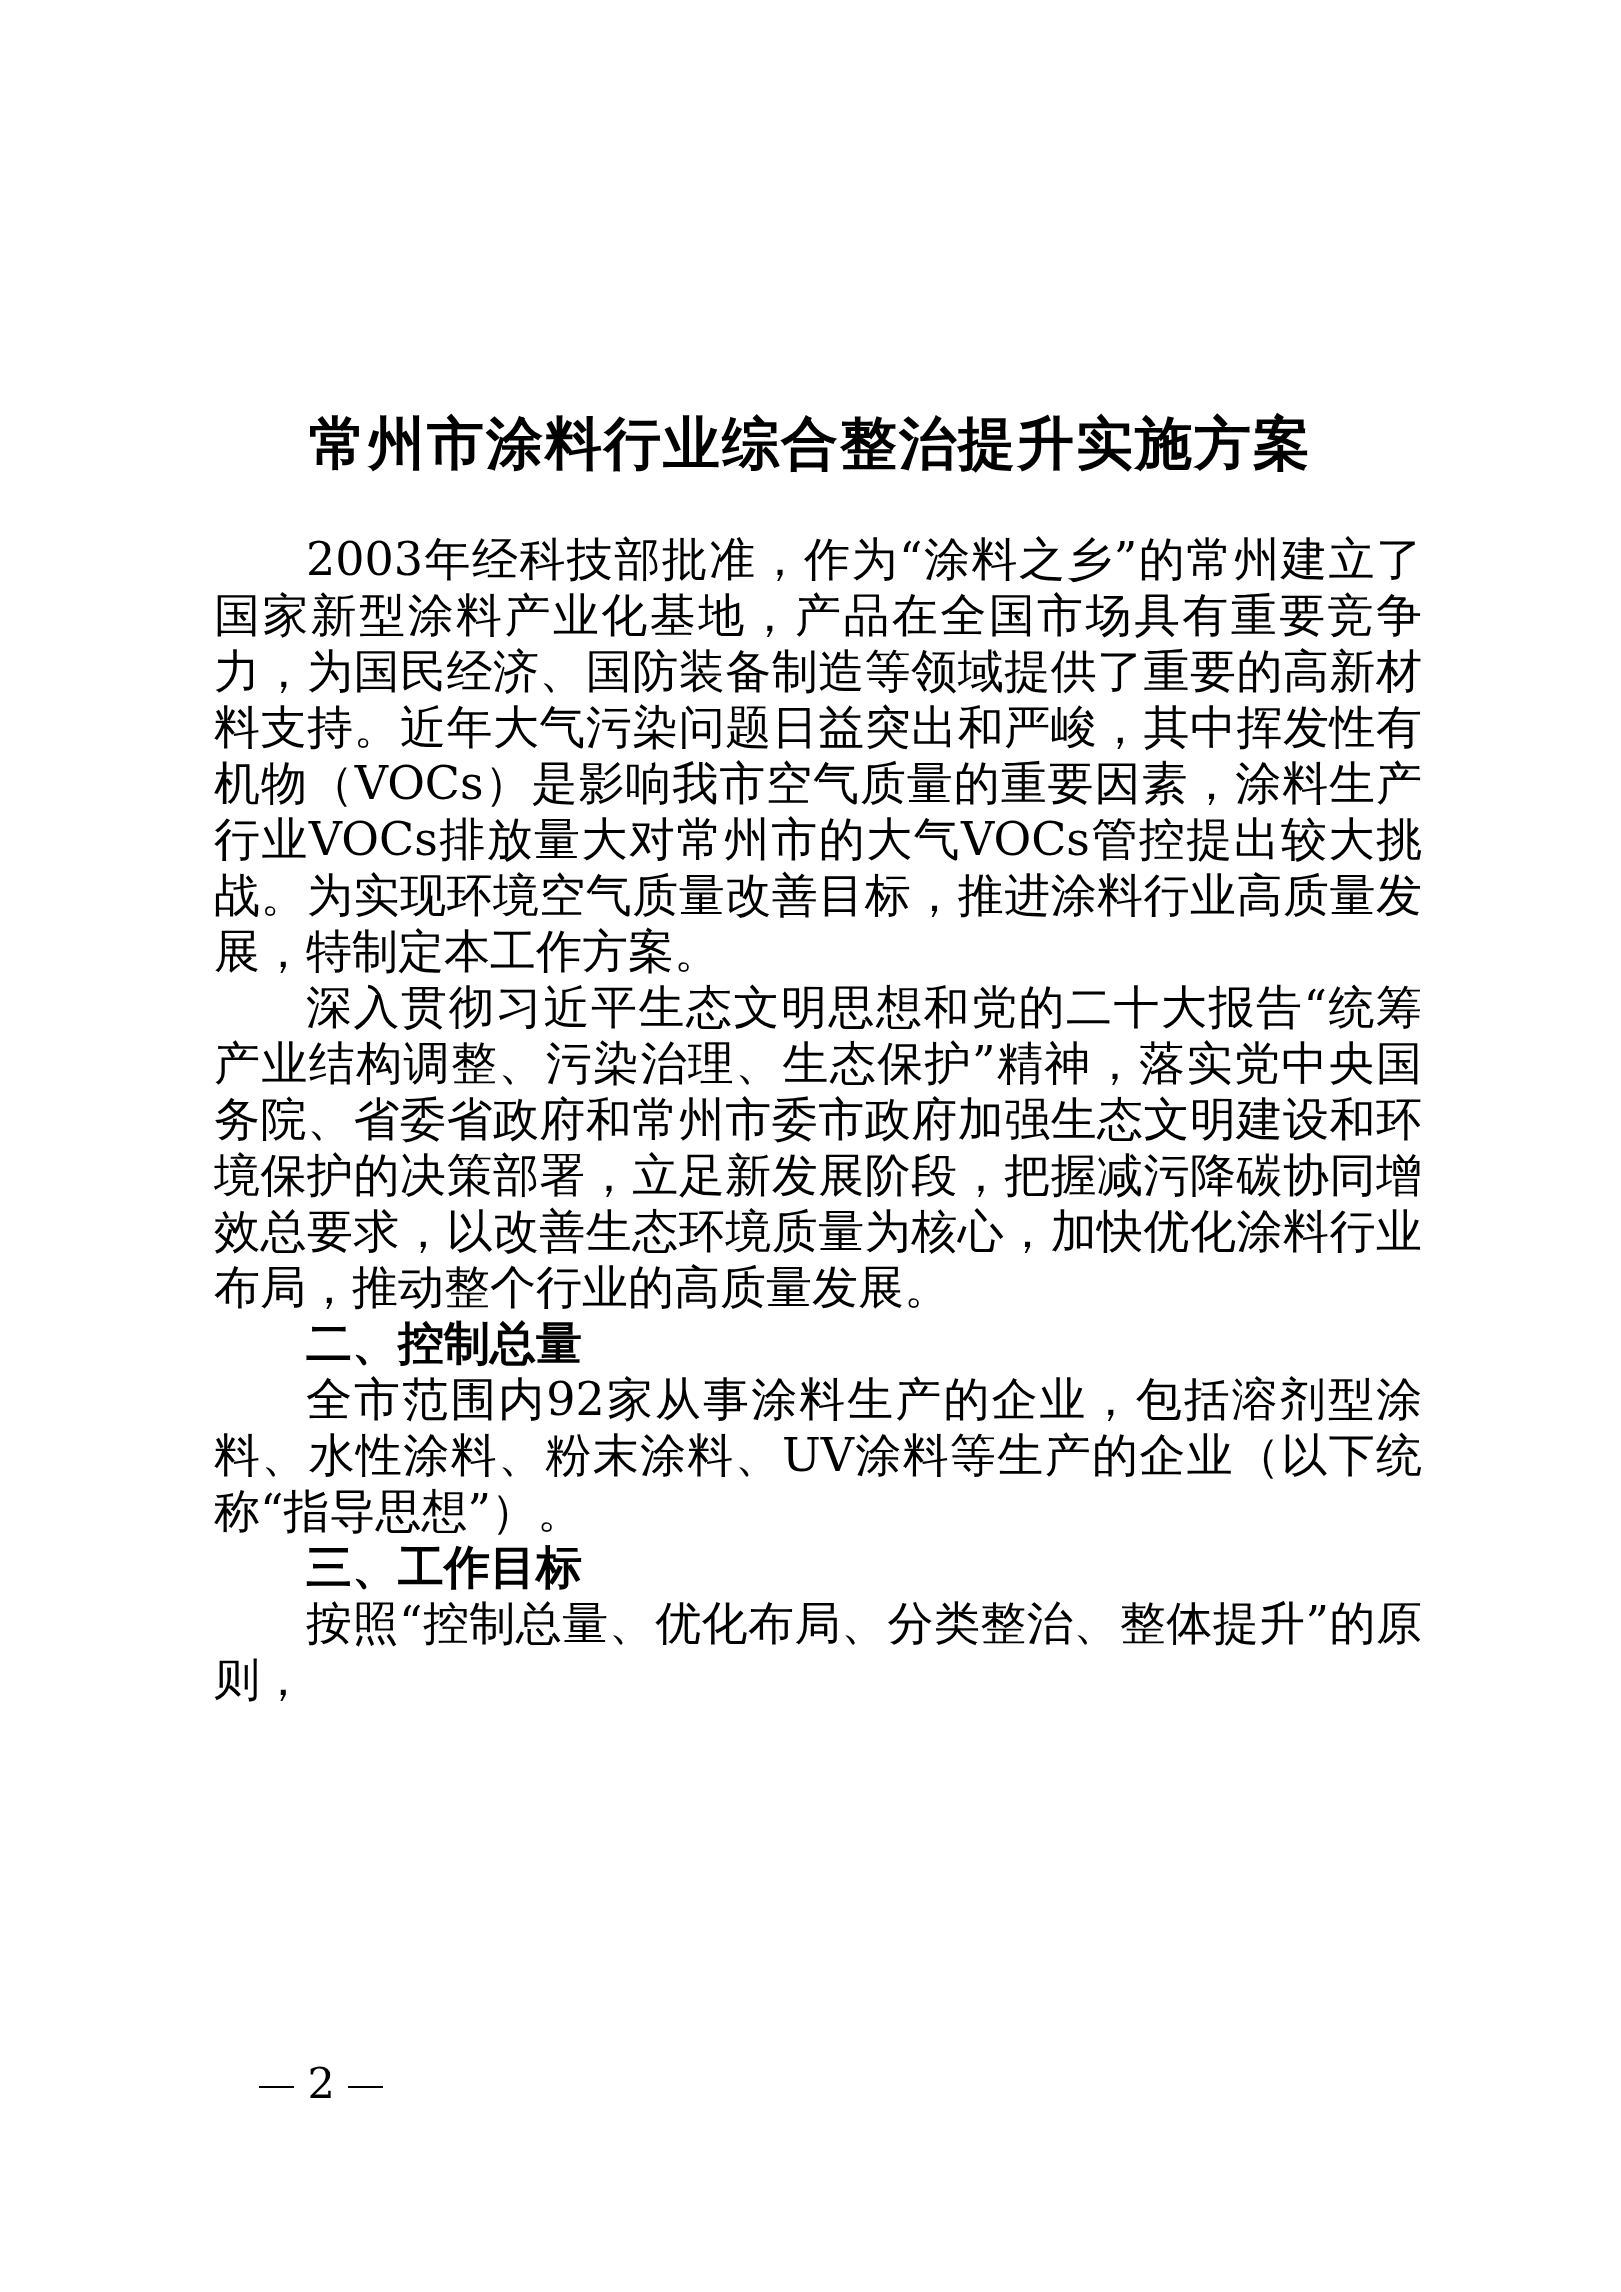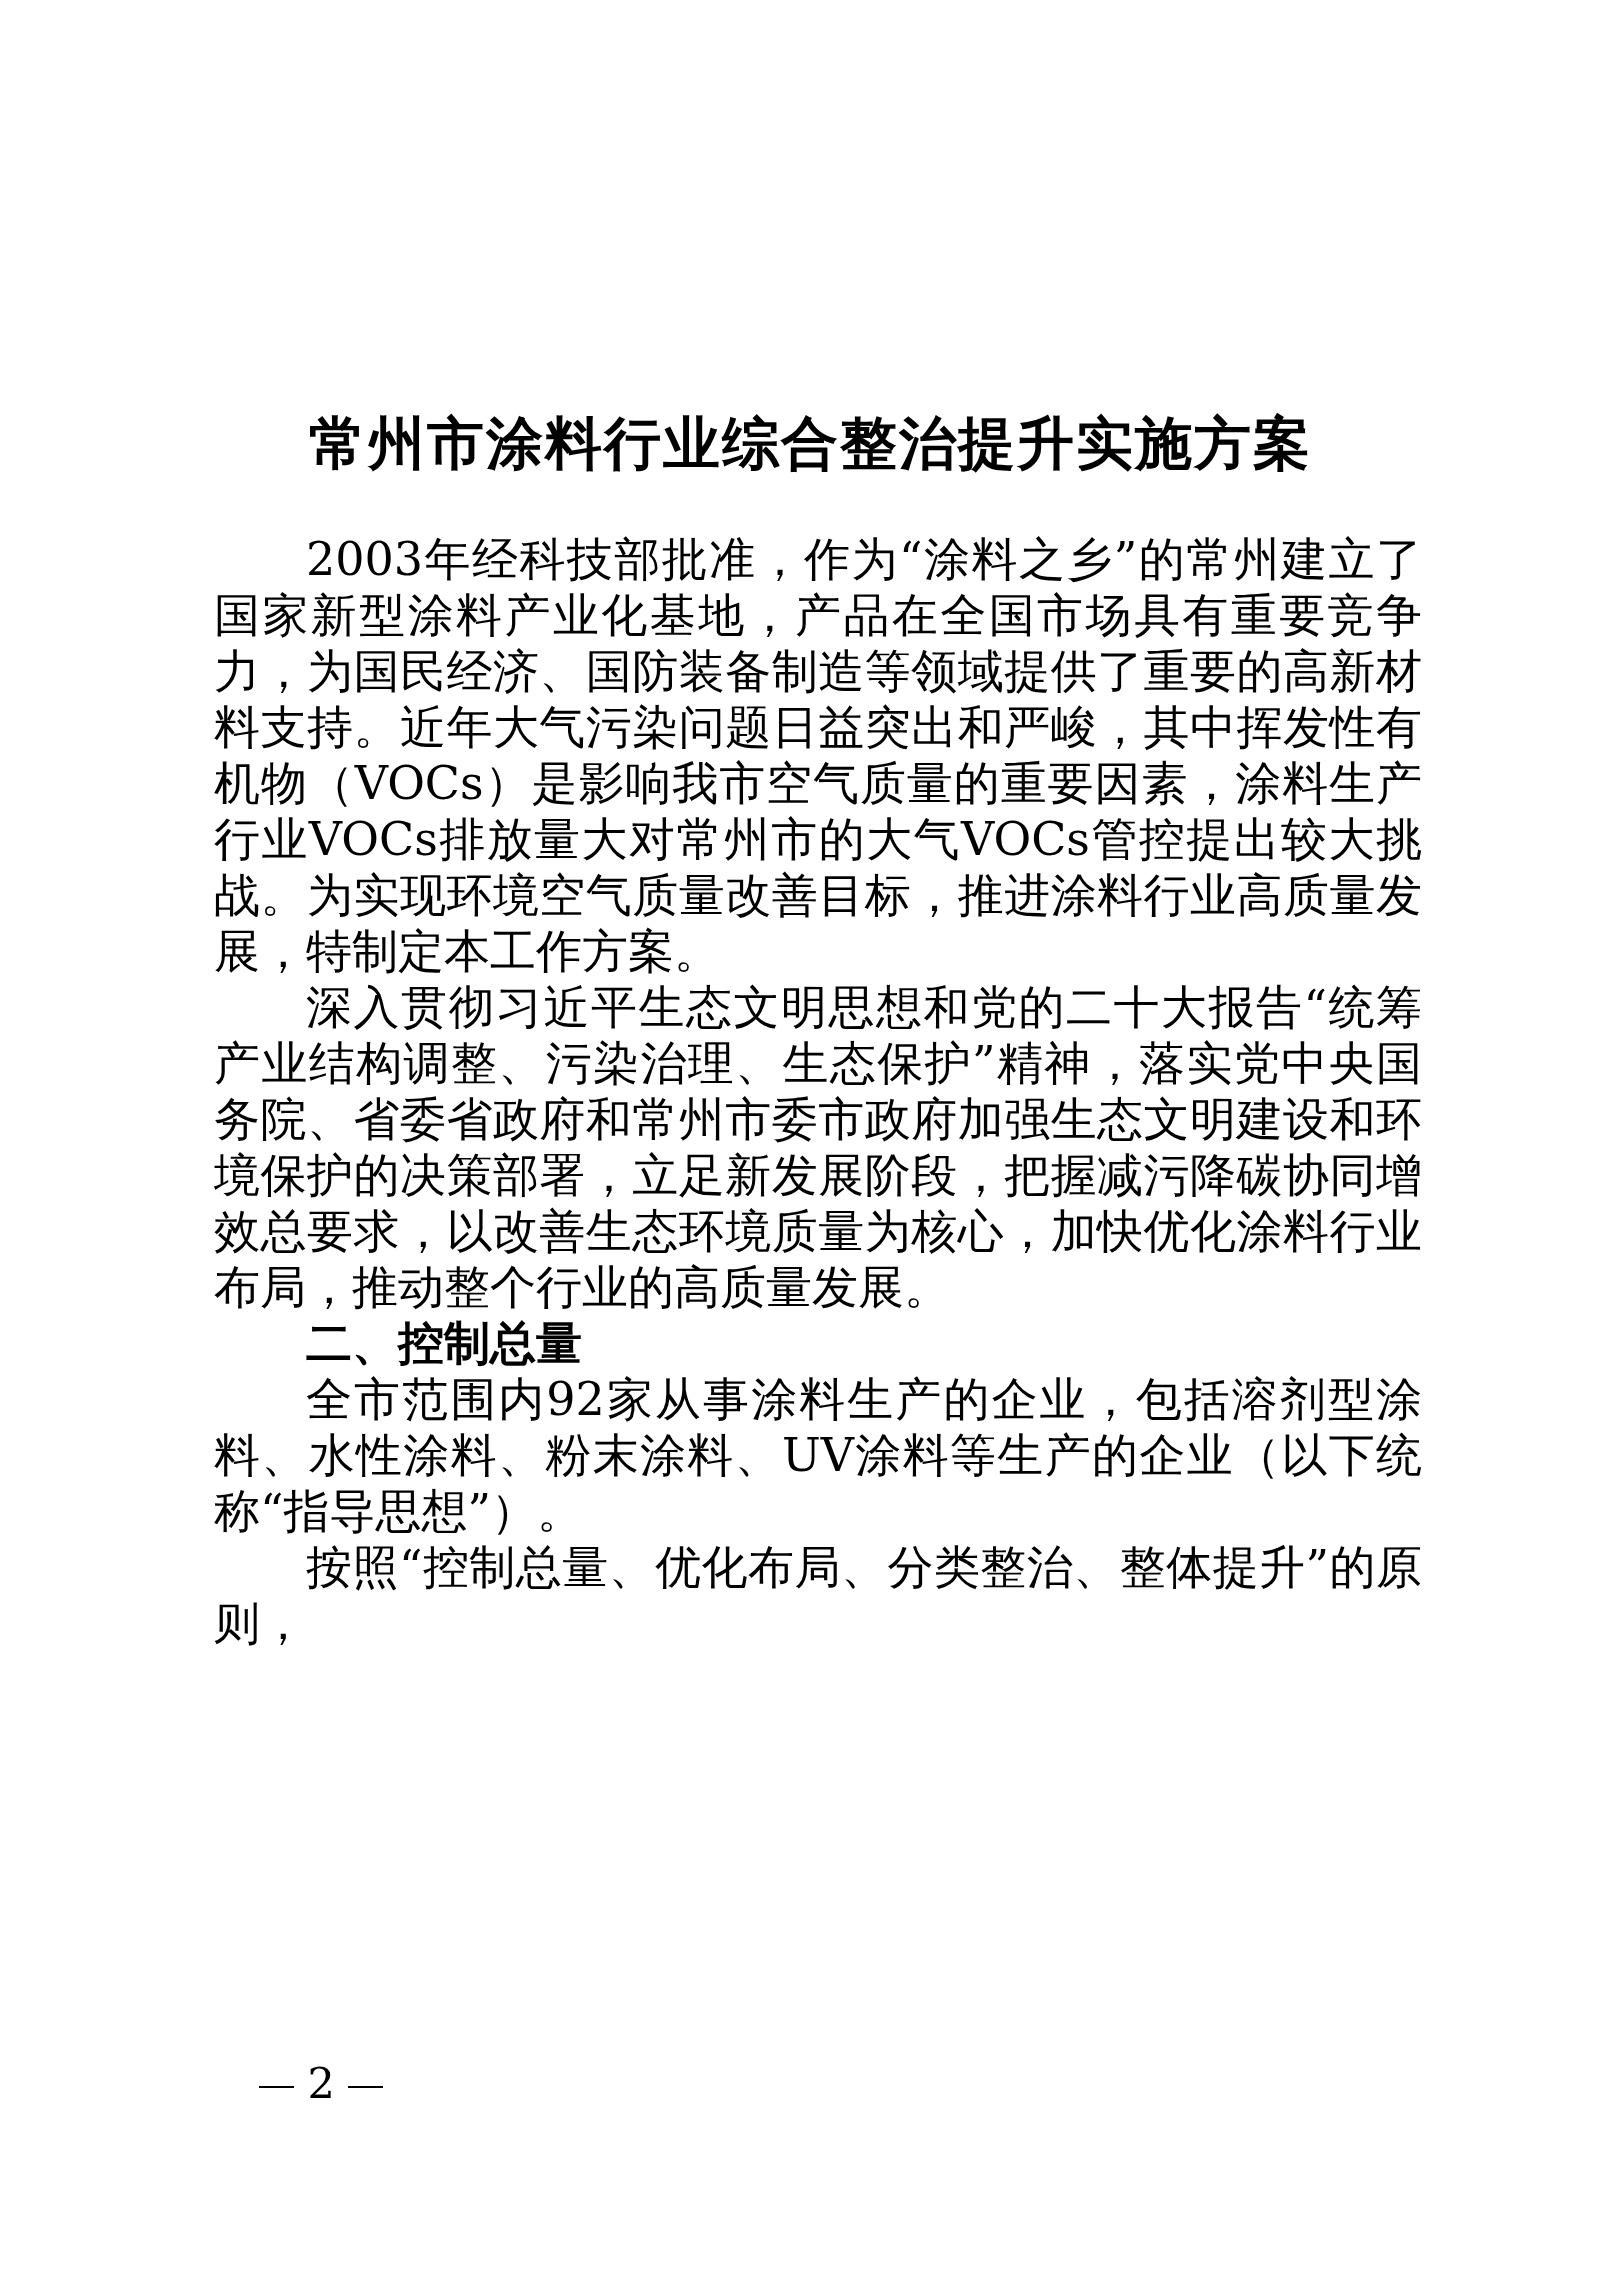--- a/index.html
+++ b/index.html
@@ -22,20 +22,21 @@
   <div class="title">常州市涂料行业综合整治提升实施方案</div>
 
   <div class="body">
     <p class="indent">2003年经科技部批准，作为“涂料之乡”的常州建立了国家新型涂料产业化基地，产品在全国市场具有重要竞争力，为国民经济、国防装备制造等领域提供了重要的高新材料支持。近年大气污染问题日益突出和严峻，其中挥发性有机物（VOCs）是影响我市空气质量的重要因素，涂料生产行业VOCs排放量大对常州市的大气VOCs管控提出较大挑战。为实现环境空气质量改善目标，推进涂料行业高质量发展，特制定本工作方案。</p>
 
     <p class="indent">深入贯彻习近平生态文明思想和党的二十大报告“统筹产业结构调整、污染治理、生态保护”精神，落实党中央国务院、省委省政府和常州市委市政府加强生态文明建设和环境保护的决策部署，立足新发展阶段，把握减污降碳协同增效总要求，以改善生态环境质量为核心，加快优化涂料行业布局，推动整个行业的高质量发展。</p>
 
     <p class="heading">二、控制总量</p>
     <p class="indent">全市范围内92家从事涂料生产的企业，包括溶剂型涂料、水性涂料、粉末涂料、UV涂料等生产的企业（以下统称“指导思想”）。</p>
 
+    <p class="heading">三、工作目标</p>
     <p class="indent">按照“控制总量、优化布局、分类整治、整体提升”的原则，</p>
   </div>
 
   <div class="footer">
     <span class="dash"></span><span>2</span><span class="dash"></span>
   </div>
 </div>
 
 
 </body></html>

